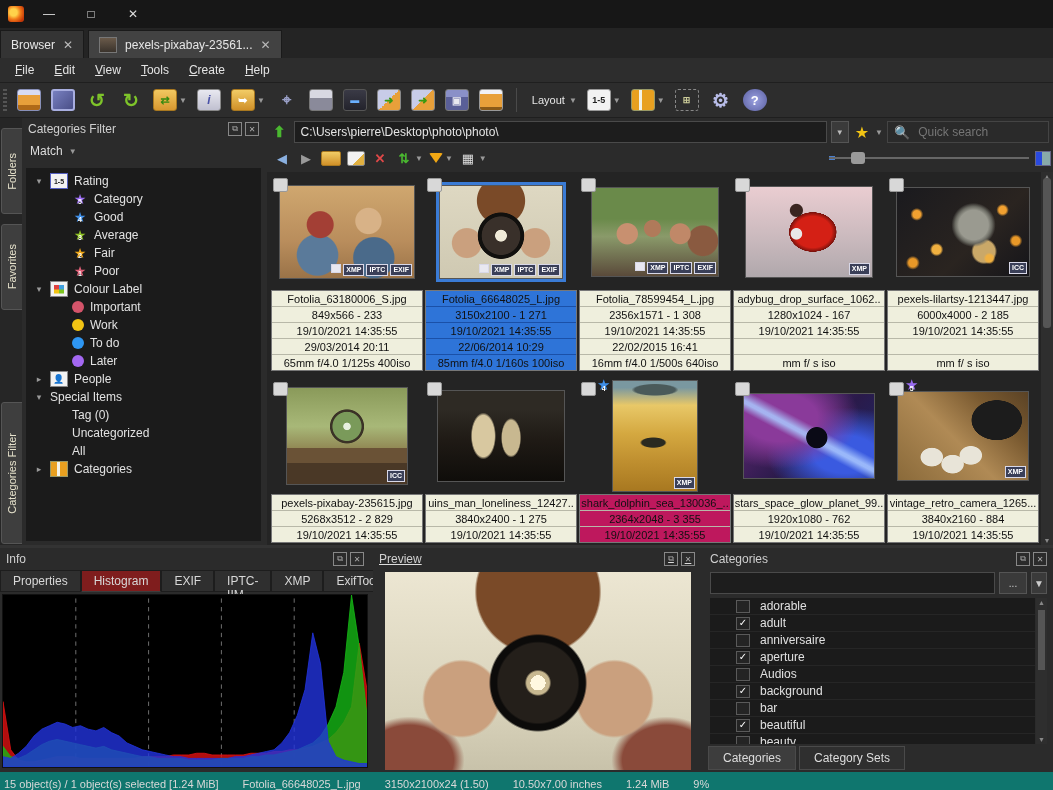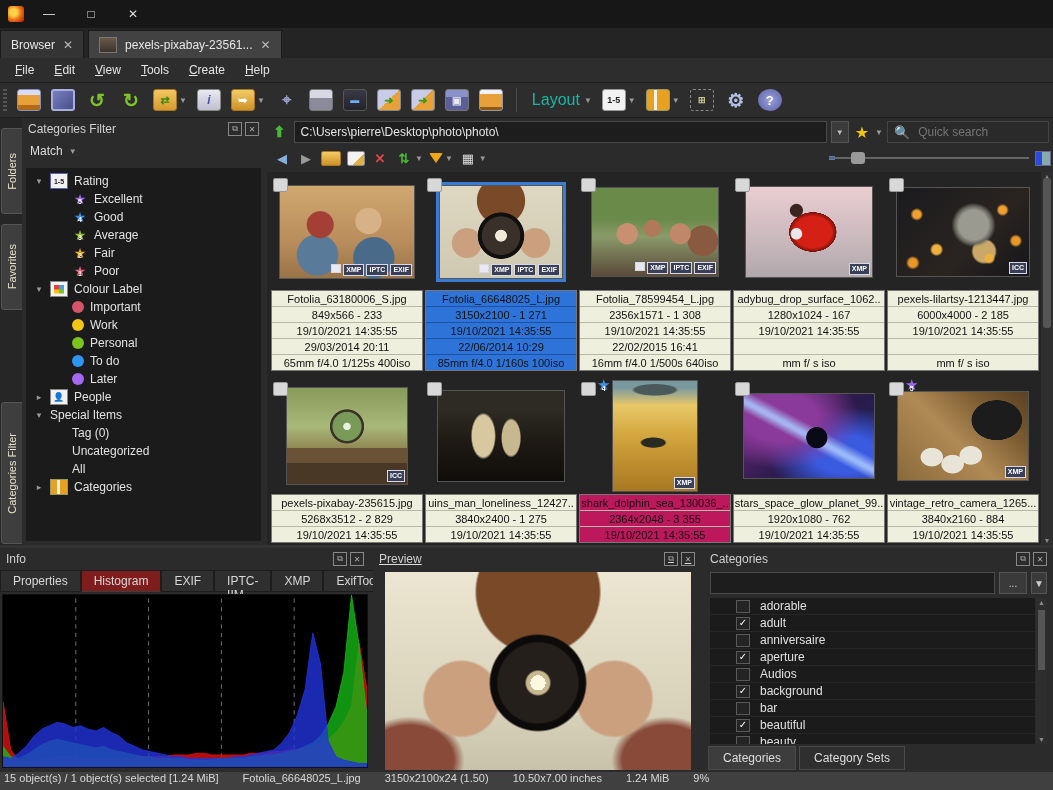--- a/index.html
+++ b/index.html
@@ -45,21 +45,21 @@
   .mi-print{background:linear-gradient(180deg,#d8d8e2 0 40%,#8a8a9a 40%);border:1px solid #777;}
   .mi-scan{background:linear-gradient(180deg,#3a3a46,#23232c);border:1px solid #555;color:#6ab0ff;font-size:9px;}
   .mi-copy-to,.mi-move-to{background:linear-gradient(135deg,#c8ccE8 0 50%,#e8a03a 50%);border:1px solid #888;color:#3a9a10;font-size:11px;}
   .mi-capture{background:linear-gradient(180deg,#8a90c8 0 35%,#5a5f98 35%);border:1px solid #777;color:#e8e8f0;font-size:10px;}
   .mi-wallpaper{background:linear-gradient(180deg,#f2f2f6 0 20%,#e8a03a 20% 85%,#8a5a18 85%);border:1px solid #999;}
   .mi-pages{background:#f2f2f2;border:1px solid #999;color:#222;font-size:9px;font-weight:bold;}
   .mi-album{background:linear-gradient(90deg,#e8a020 0 30%,#f2f2e8 30% 45%,#e8a020 45%);border:1px solid #996;}
   .mi-tree-view{background:transparent;border:1px dashed #888;color:#cc9;font-size:9px;}
   .mi-settings{color:#b8bce8;font-size:19px;}
   .mi-help{background:radial-gradient(circle,#9aa0e0,#5a5fa0);border-radius:50%;color:#fff;font-size:13px;}
-  .layout-lbl{color:#14b8a6;font-size:16px;padding:0 2px;}
+  .layout-lbl{color:#e5e5e5;font-size:11px;padding:0 2px;}
   
   #sidestrip{position:absolute;left:0;top:118px;width:22px;height:427px;background:#262626;}
   .vtab{width:20px;margin:10px 0 0 1px;background:#3e3e3e;border:1px solid #555;border-radius:3px 0 0 3px;
         display:flex;align-items:center;justify-content:center;padding:10px 0;}
   .vtab span{transform:rotate(180deg);writing-mode:vertical-rl;font-size:11px;color:#e6e2cc;white-space:nowrap;}
   
   #sidepanel{position:absolute;left:22px;top:118px;width:243px;height:427px;background:#2b2b2b;box-sizing:border-box;}
   .panel-head{height:22px;display:flex;align-items:center;padding:0 6px;color:#cfcfcf;font-size:12px;}
   .panel-head .sp{flex:1;}
   .ph-btn{width:12px;height:12px;border:1px solid #888;margin-left:3px;color:#aaa;font-size:8px;
@@ -218,22 +218,22 @@
   .ccb{width:12px;height:11px;background:#242424;border:1px solid #5a5a5a;color:#fff;font-size:10px;
        line-height:10px;text-align:center;}
   .clabel{color:#e0e0e0;font-size:12px;}
   #cat-scroll{position:absolute;right:6px;top:50px;width:11px;height:146px;background:#2e2e2e;}
   #cat-scroll .garr{position:absolute;left:1px;width:9px;color:#888;font-size:7px;text-align:center;}
   #cat-scroll .gthumb{position:absolute;left:2px;top:12px;width:7px;height:60px;background:#555;}
   #cat-tabs{position:absolute;left:4px;bottom:2px;display:flex;gap:3px;}
   .cat-tab{padding:4px 14px;background:#2f2f2f;border:1px solid #4a4a4a;color:#ddd;font-size:12px;}
   .cat-tab.active{background:#3d3d3d;}
   
-  #statusbar{position:absolute;left:0;top:772px;width:1053px;height:18px;background:#404040;
-             display:flex;align-items:flex-start;gap:24px;padding-left:4px;box-sizing:border-box;
+  #statusbar{position:absolute;left:0;top:772px;width:1053px;height:18px;background:#0f766e;
+             display:flex;align-items:flex-end;gap:24px;padding-left:4px;box-sizing:border-box;
              color:#d8d8d8;font-size:11px;}
   
   #hsplit{position:absolute;left:0;top:545px;width:1053px;height:3px;background:#333;}
 </style>
 </head>
 <body>
 
 <div id="app">
 
   <div id="titlebar">
@@ -357,21 +357,21 @@
       <span class="dd">▼</span>
     </div>
     <div id="tree">
         <div class="trow">
           <span class="arr">▾</span>
           <span class="ti rating">1-5</span>
           <span>Rating</span>
         </div>
         <div class="trow child">
           <span class="star" style="color: rgb(154, 108, 240);">★<b>5</b></span>
-          <span>Excellent</span>
+          <span>Category</span>
         </div>
         <div class="trow child">
           <span class="star" style="color: rgb(63, 143, 232);">★<b>4</b></span>
           <span>Good</span>
         </div>
         <div class="trow child">
           <span class="star" style="color: rgb(143, 194, 36);">★<b>3</b></span>
           <span>Average</span>
         </div>
         <div class="trow child">
@@ -389,24 +389,20 @@
           </span>
           <span>Colour Label</span>
         </div>
         <div class="trow child">
           <span class="cdot" style="background: rgb(212, 84, 106);"></span>
           <span>Important</span>
         </div>
         <div class="trow child">
           <span class="cdot" style="background: rgb(242, 196, 20);"></span>
           <span>Work</span>
-        </div>
-        <div class="trow child">
-          <span class="cdot" style="background: rgb(124, 196, 30);"></span>
-          <span>Personal</span>
         </div>
         <div class="trow child">
           <span class="cdot" style="background: rgb(46, 150, 242);"></span>
           <span>To do</span>
         </div>
         <div class="trow child">
           <span class="cdot" style="background: rgb(164, 104, 242);"></span>
           <span>Later</span>
         </div>
         <div class="trow">

